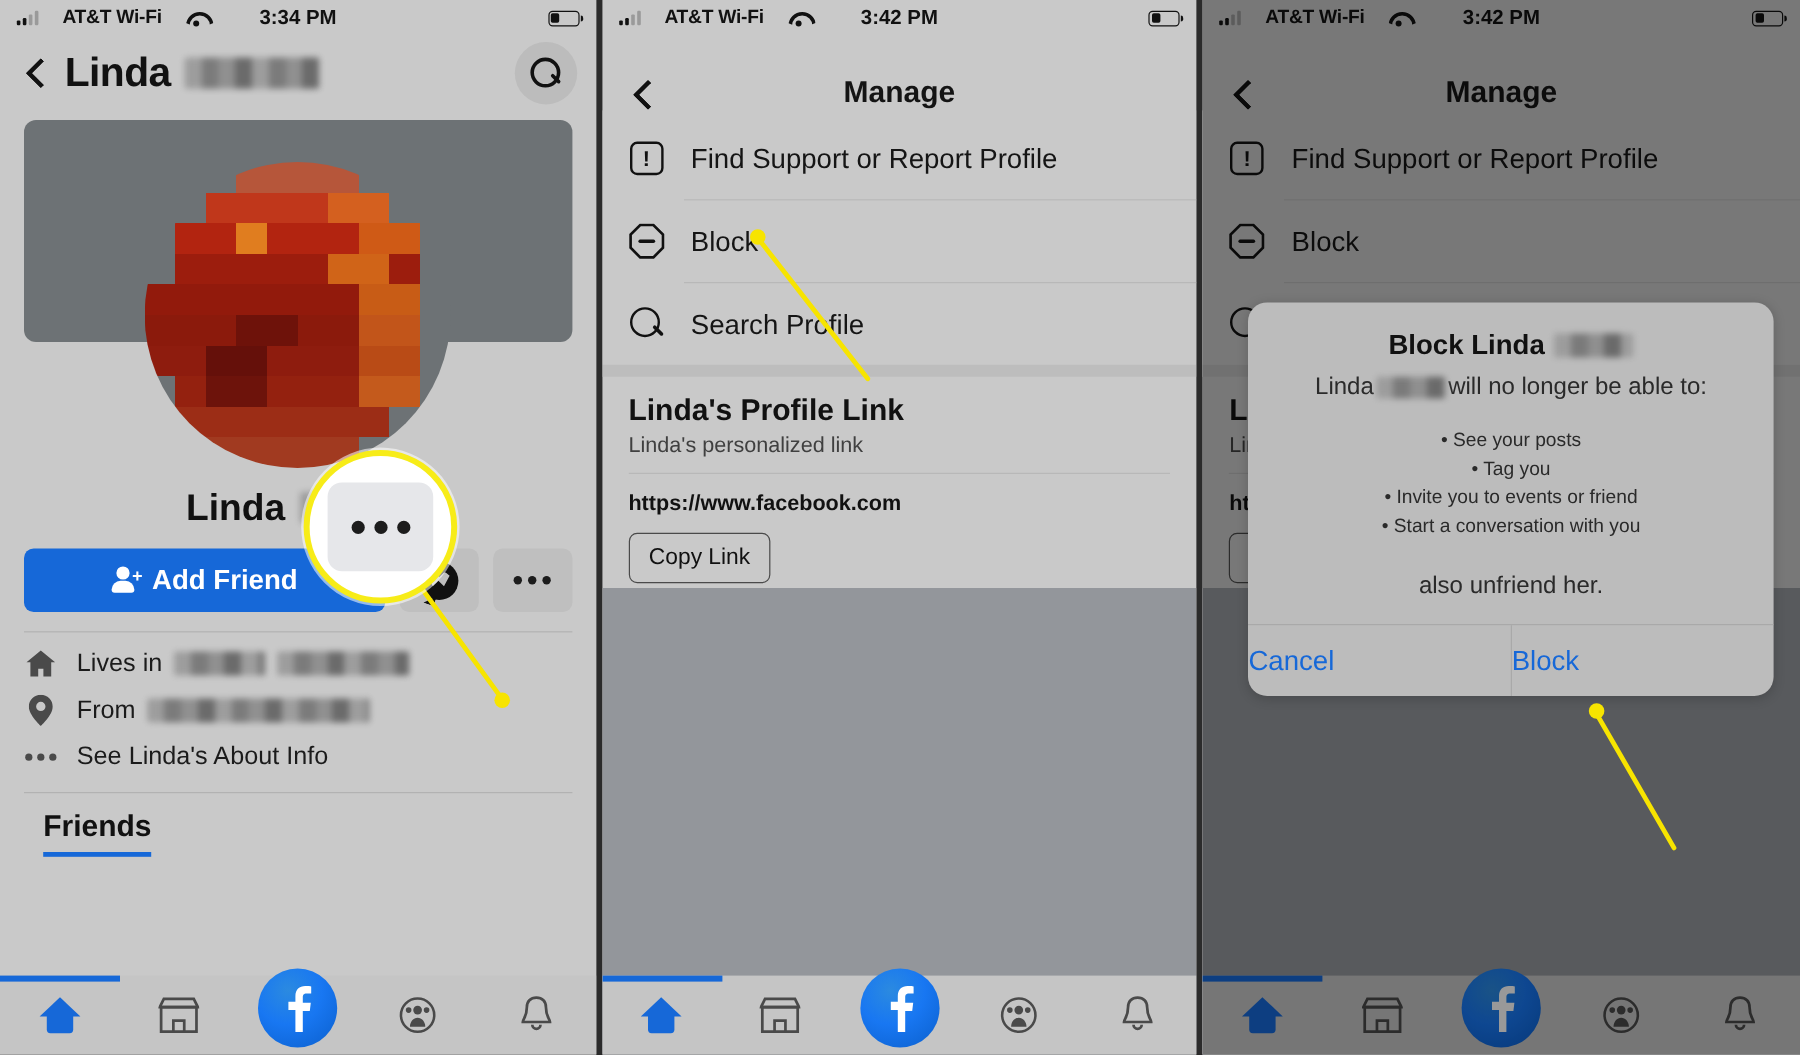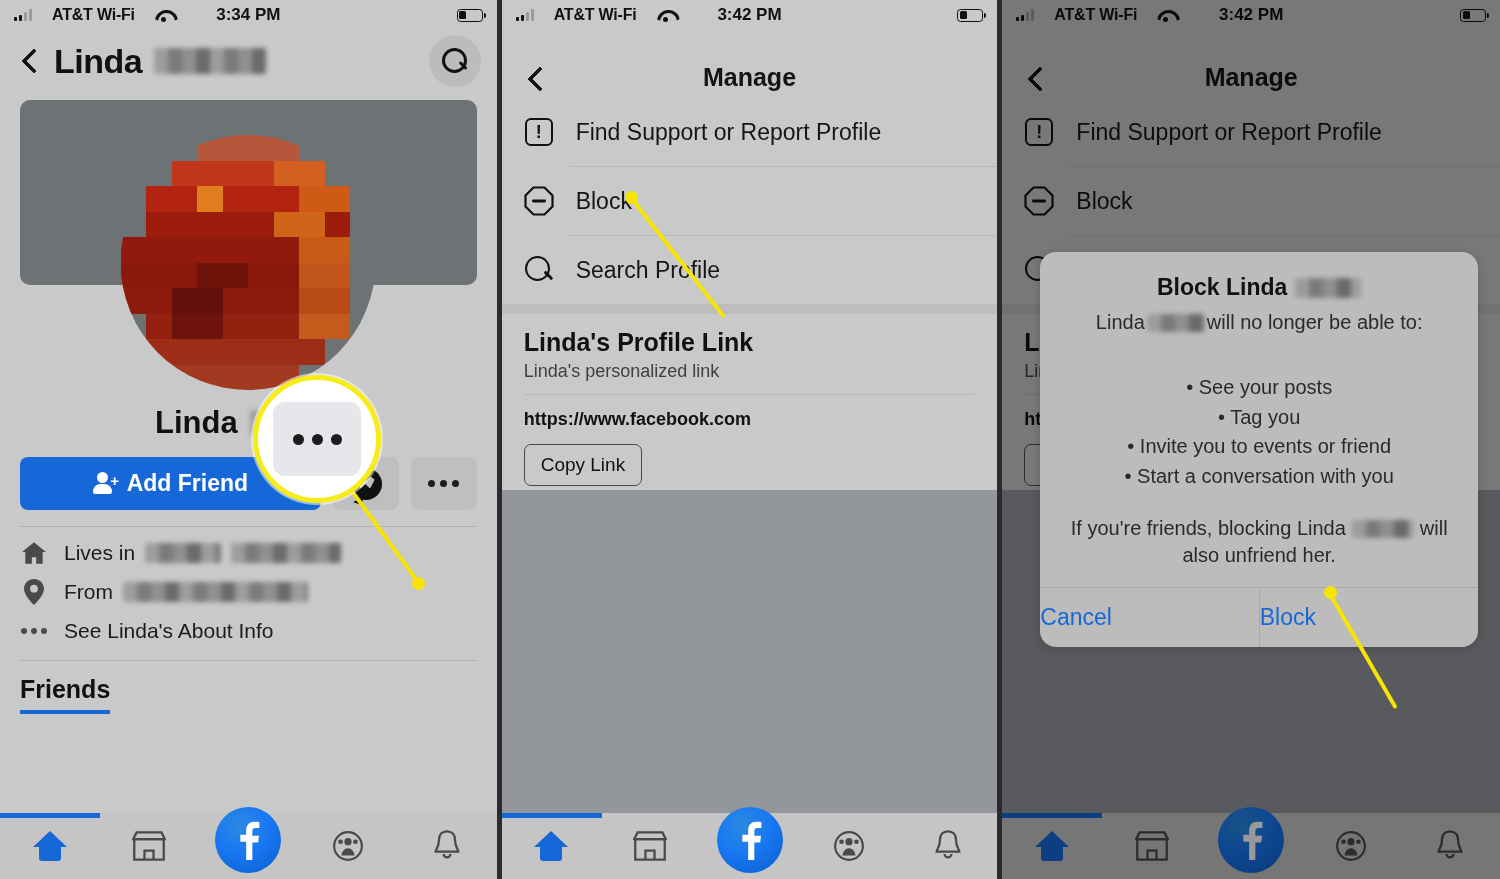--- a/index.html
+++ b/index.html
@@ -108,21 +108,21 @@
   .msgr::before{content:"";position:absolute;left:4px;bottom:-4px;width:9px;height:9px;background:#111;transform:rotate(20deg);clip-path:polygon(0 100%,100% 0,100% 100%);}
   .dots3 { display:flex;gap:5px;}
   .dots3 span{width:7px;height:7px;border-radius:50%;background:#1c1c1c;}
   .hr { height:1px; background:#b2b2b2; margin:16px 20px 0 20px;}
   .inforow { display:flex;align-items:center;gap:16px;padding:13px 20px 0 20px;}
   .inforow .ic { width:28px;height:26px; display:flex;align-items:center;justify-content:center;}
   .inforow .tx { font-size:21px;color:#1b1b1b; display:flex;align-items:center;gap:10px;}
   .redact.r3{width:76px;height:20px;}
   .redact.r4{width:110px;height:20px;}
   .redact.r5{width:185px;height:20px;}
-  .friends-tab { padding: 14px 20px 0 20px; text-decoration: underline;}
+  .friends-tab { padding: 14px 20px 0 36px; text-decoration: underline;}
   .friends-tab .ft { font-size:25px;font-weight:bold;color:#111;display:inline-block;padding-bottom:6px;border-bottom:4px solid #1668d8;}
 
   
   .sectionbg { background:#c9c9c9; }
   .mrow { display:flex; align-items:center; gap:22px; padding:0 22px; height:68px; cursor:pointer;}
   .mrow .mlabel{ font-size:23px;color:#151515;}
   .mline { height:1px; background:#b8b8b8; margin-left:68px;}
   .ic-box { width:30px;height:30px;flex:0 0 30px; display:flex;align-items:center;justify-content:center;}
   .excl { width:28px;height:28px;border:2.4px solid #111;border-radius:6px;display:flex;align-items:center;justify-content:center;font-size:18px;font-weight:bold;color:#111;}
   .mag2 { width:28px;height:28px; position:relative; }
@@ -155,21 +155,21 @@
     position:absolute; z-index:50; left:38px; right:22px; top:252px;
     background:#bcbcbc; border-radius:16px; overflow:hidden;
     box-shadow: 0 2px 10px rgba(0,0,0,.18);
   }
   .modal .mbody { padding:22px 22px 18px 22px; text-align:center;}
   .modal .mtitle2 { font-size:23px;font-weight:bold;color:#111;display:flex;align-items:center;justify-content:center;gap:8px;}
   .redact.r6{width:66px;height:20px;}
   .redact.r7{width:58px;height:18px;}
   .redact.r8{width:62px;height:18px;}
   .modal .mdesc { font-size:20px;color:#2a2a2a; margin-top:10px; display:flex;align-items:center;justify-content:center;gap:2px;flex-wrap:wrap;}
-  .modal .blist { margin-top:39px; font-size:20px;color:#2a2a2a; line-height:1.48;}
+  .modal .blist { margin-top:22px; font-size:16px;color:#2a2a2a; line-height:1.48;}
   .modal .mfoot { font-size:20px;color:#2a2a2a; margin-top:24px; line-height:1.35;}
   .modal .mfoot .ln1{display:flex;align-items:center;justify-content:center;gap:6px;flex-wrap:wrap;}
   .modal .mactions { display:flex; border-top:1px solid #a9a9a9; }
   .modal .mact { flex:1; text-align:left; padding:16px 0; font-size:23px;color:#1668d8; cursor:pointer;}
   .modal .mact.sep { border-left:1px solid #a9a9a9; }
 
   
   .callout { position:absolute; border-radius:50%; background:#fff; border:5px solid #f7ec18;
     z-index:60; overflow:hidden; display:flex;align-items:center;justify-content:center;
     box-shadow:0 0 0 2px rgba(255,255,255,.55); }
@@ -585,25 +585,20 @@
           <span class="redact r7"></span>
           <span>will no longer be able to:</span>
         </div>
         <div class="blist">
           <div>• See your posts</div>
           <div>• Tag you</div>
           <div>• Invite you to events or friend</div>
           <div>• Start a conversation with you</div>
         </div>
         <div class="mfoot">
-          <div class="ln1">
-            <span>If you're friends, blocking Linda</span>
-            <span class="redact r8"></span>
-            <span>will</span>
-          </div>
           <div>also unfriend her.</div>
         </div>
       </div>
       <div class="mactions">
         <div class="mact">Cancel</div>
         <div class="mact sep">Block</div>
       </div>
     </div>
 
     <div class="dot" style="left:322px; top:586px; z-index:61;"></div>

